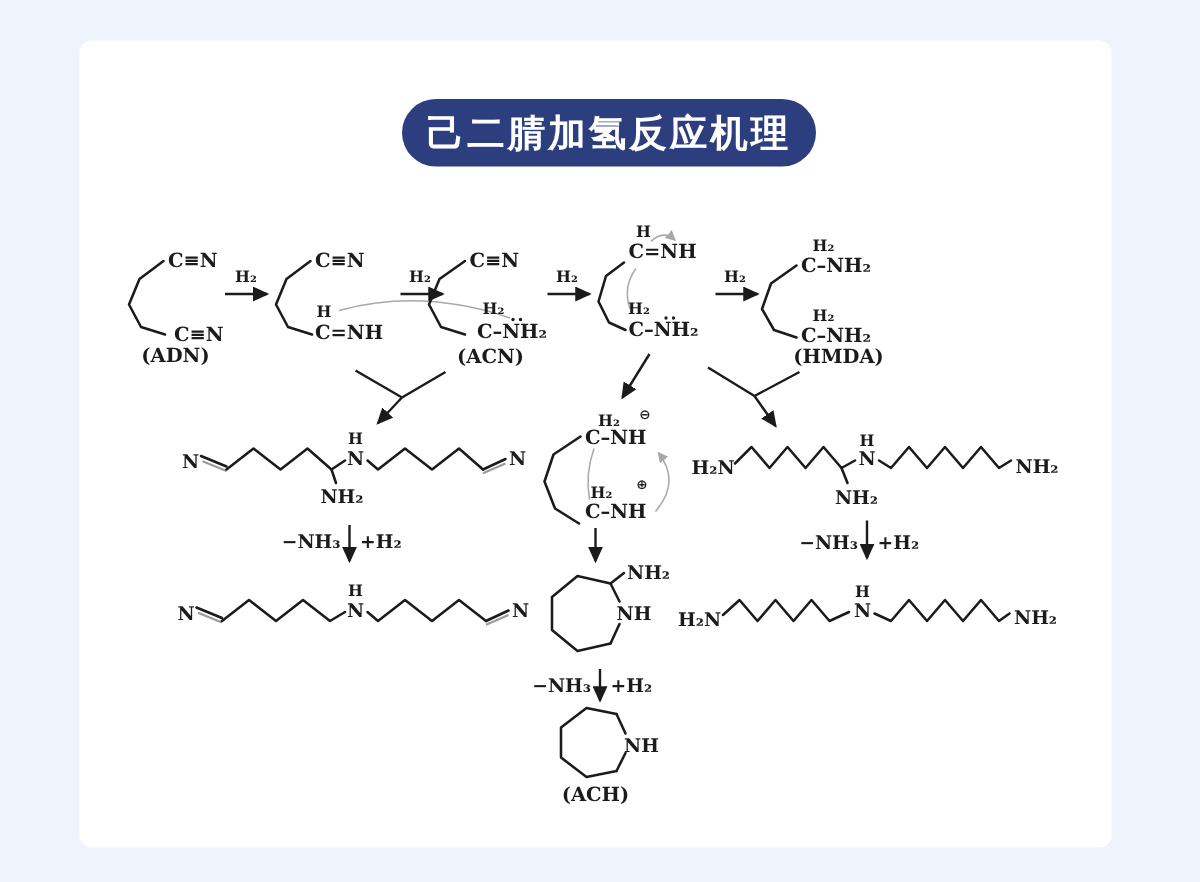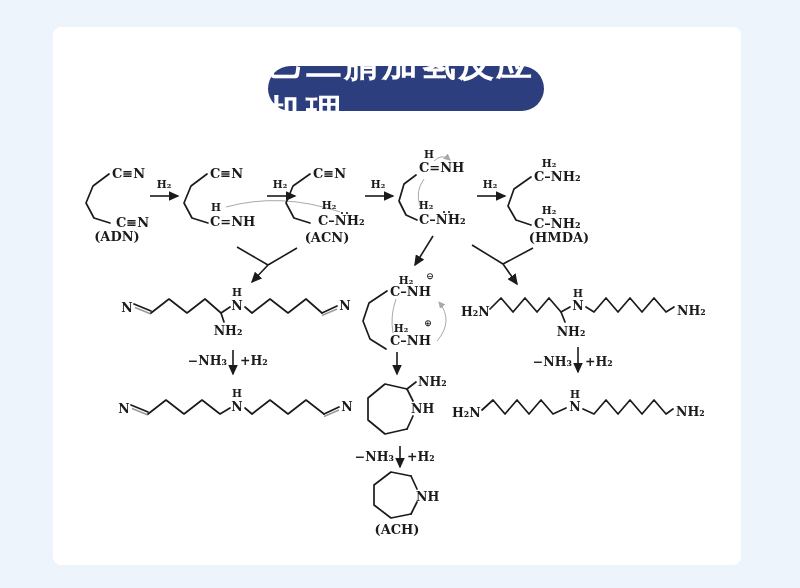--- a/index.html
+++ b/index.html
@@ -1,21 +1,21 @@
 <!DOCTYPE html>
 <html><head>
 <meta charset="utf-8">
 <style>
   html,body{margin:0;padding:0;}
   .page{position:relative;width:800px;height:588px;background:#edf4fc;overflow:hidden;
         font-family:"DejaVu Sans","Liberation Sans",sans-serif;}
   .card{position:absolute;left:53px;top:27px;width:688px;height:538px;background:#ffffff;border-radius:8px;}
   .banner{position:absolute;left:268px;top:66px;width:276px;height:45px;background:#2c3e7d;border-radius:23px;
           display:flex;align-items:center;justify-content:center;}
-  .banner-text{color:#ffffff;font-size:36px;font-weight:700;letter-spacing:2px;
+  .banner-text{color:#ffffff;font-size:25px;font-weight:700;letter-spacing:2px;
           font-family:"DejaVu Sans","Liberation Sans",sans-serif;}
   svg.scheme{position:absolute;left:0;top:0;width:800px;height:588px;}
   svg text{font-family:"DejaVu Serif","Liberation Serif",serif;font-weight:700;fill:#1b1b1b;}
   .s13{font-size:13px}
   .s12{font-size:12.5px}
   .s10{font-size:10.5px}
   .chg{font-family:"DejaVu Sans","Liberation Sans",sans-serif;font-size:9px;font-weight:700;}
   .mid{text-anchor:middle}
   .end{text-anchor:end}
   .bd{fill:none;stroke:#1b1b1b;stroke-width:1.7;stroke-linejoin:round;stroke-linecap:round}

